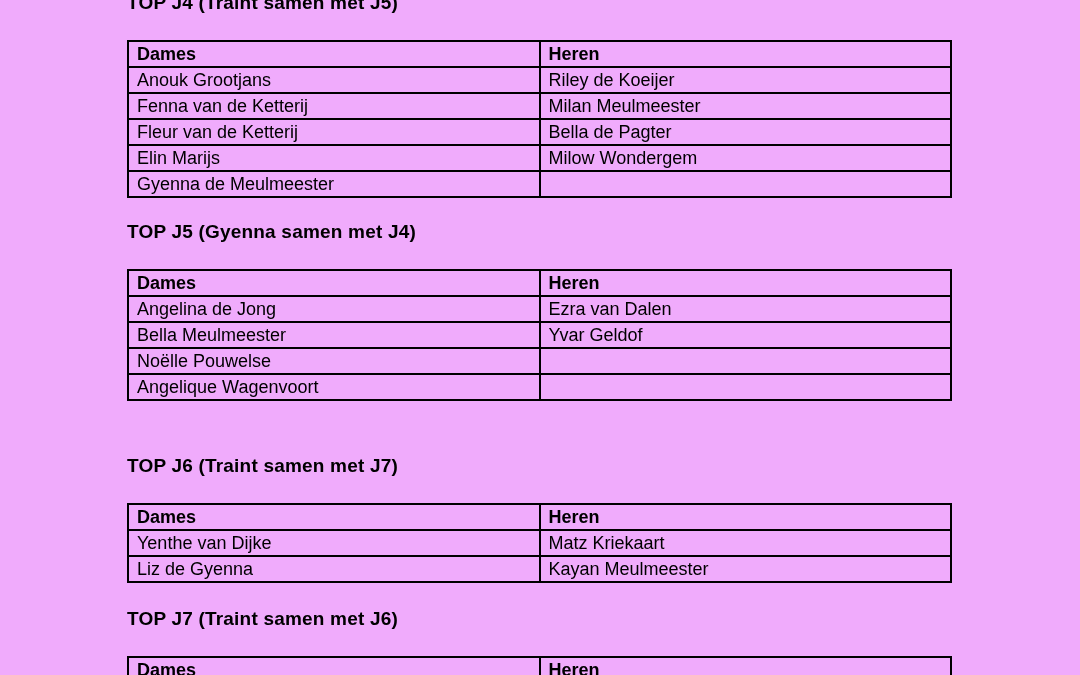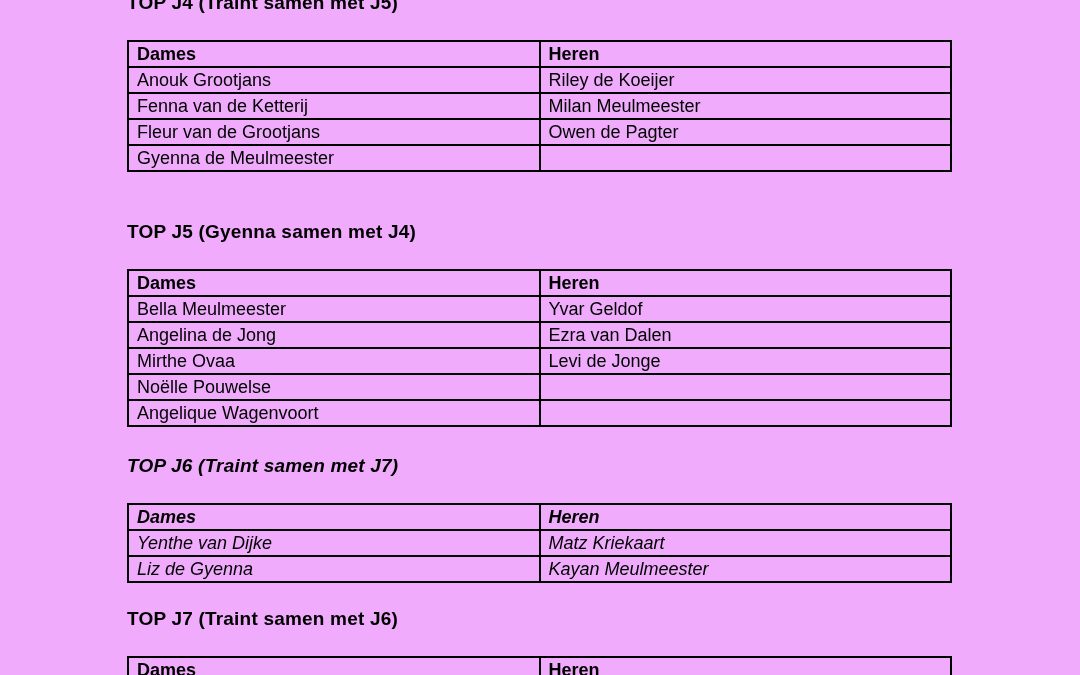--- a/index.html
+++ b/index.html
@@ -23,21 +23,21 @@
     padding-left: 16px;
   }
   .section {
     position: absolute;
     left: 127px;
     width: 825px;
   }
   
   #doc .section:nth-child(1) { top: -7px; }   
   #doc .section:nth-child(2) { top: 222px; }
-  #doc .section:nth-child(3) { top: 456px; font-style: italic; }
+  #doc .section:nth-child(3) { top: 456px; }
   #doc .section:nth-child(4) { top: 609px; }  
   .section-title {
     font-size: 19px;
     line-height: 20px;
     font-weight: bold;
     letter-spacing: 0.2px;
     white-space: nowrap;
   }
   table.roster {
     margin-top: 27px;
@@ -86,22 +86,26 @@
       <tbody>
           <tr>
             <td>Anouk Grootjans</td>
             <td>Riley de Koeijer</td>
           </tr>
           <tr>
             <td>Fenna van de Ketterij</td>
             <td>Milan Meulmeester</td>
           </tr>
           <tr>
-            <td>Fleur van de Grootjans</td>
-            <td>Owen de Pagter</td>
+            <td>Fleur van de Ketterij</td>
+            <td>Bella de Pagter</td>
+          </tr>
+          <tr>
+            <td>Elin Marijs</td>
+            <td>Milow Wondergem</td>
           </tr>
           <tr>
             <td>Gyenna de Meulmeester</td>
             <td></td>
           </tr>
         </tbody>
     </table>
   </div>
 
   <div class="section">
@@ -112,30 +116,26 @@
         <col style="width:50%">
       </colgroup>
       <thead>
         <tr>
             <th>Dames</th>
             <th>Heren</th>
           </tr>
       </thead>
       <tbody>
           <tr>
-            <td>Bella Meulmeester</td>
-            <td>Yvar Geldof</td>
-          </tr>
-          <tr>
             <td>Angelina de Jong</td>
             <td>Ezra van Dalen</td>
           </tr>
           <tr>
-            <td>Mirthe Ovaa</td>
-            <td>Levi de Jonge</td>
+            <td>Bella Meulmeester</td>
+            <td>Yvar Geldof</td>
           </tr>
           <tr>
             <td>Noëlle Pouwelse</td>
             <td></td>
           </tr>
           <tr>
             <td>Angelique Wagenvoort</td>
             <td></td>
           </tr>
         </tbody>

